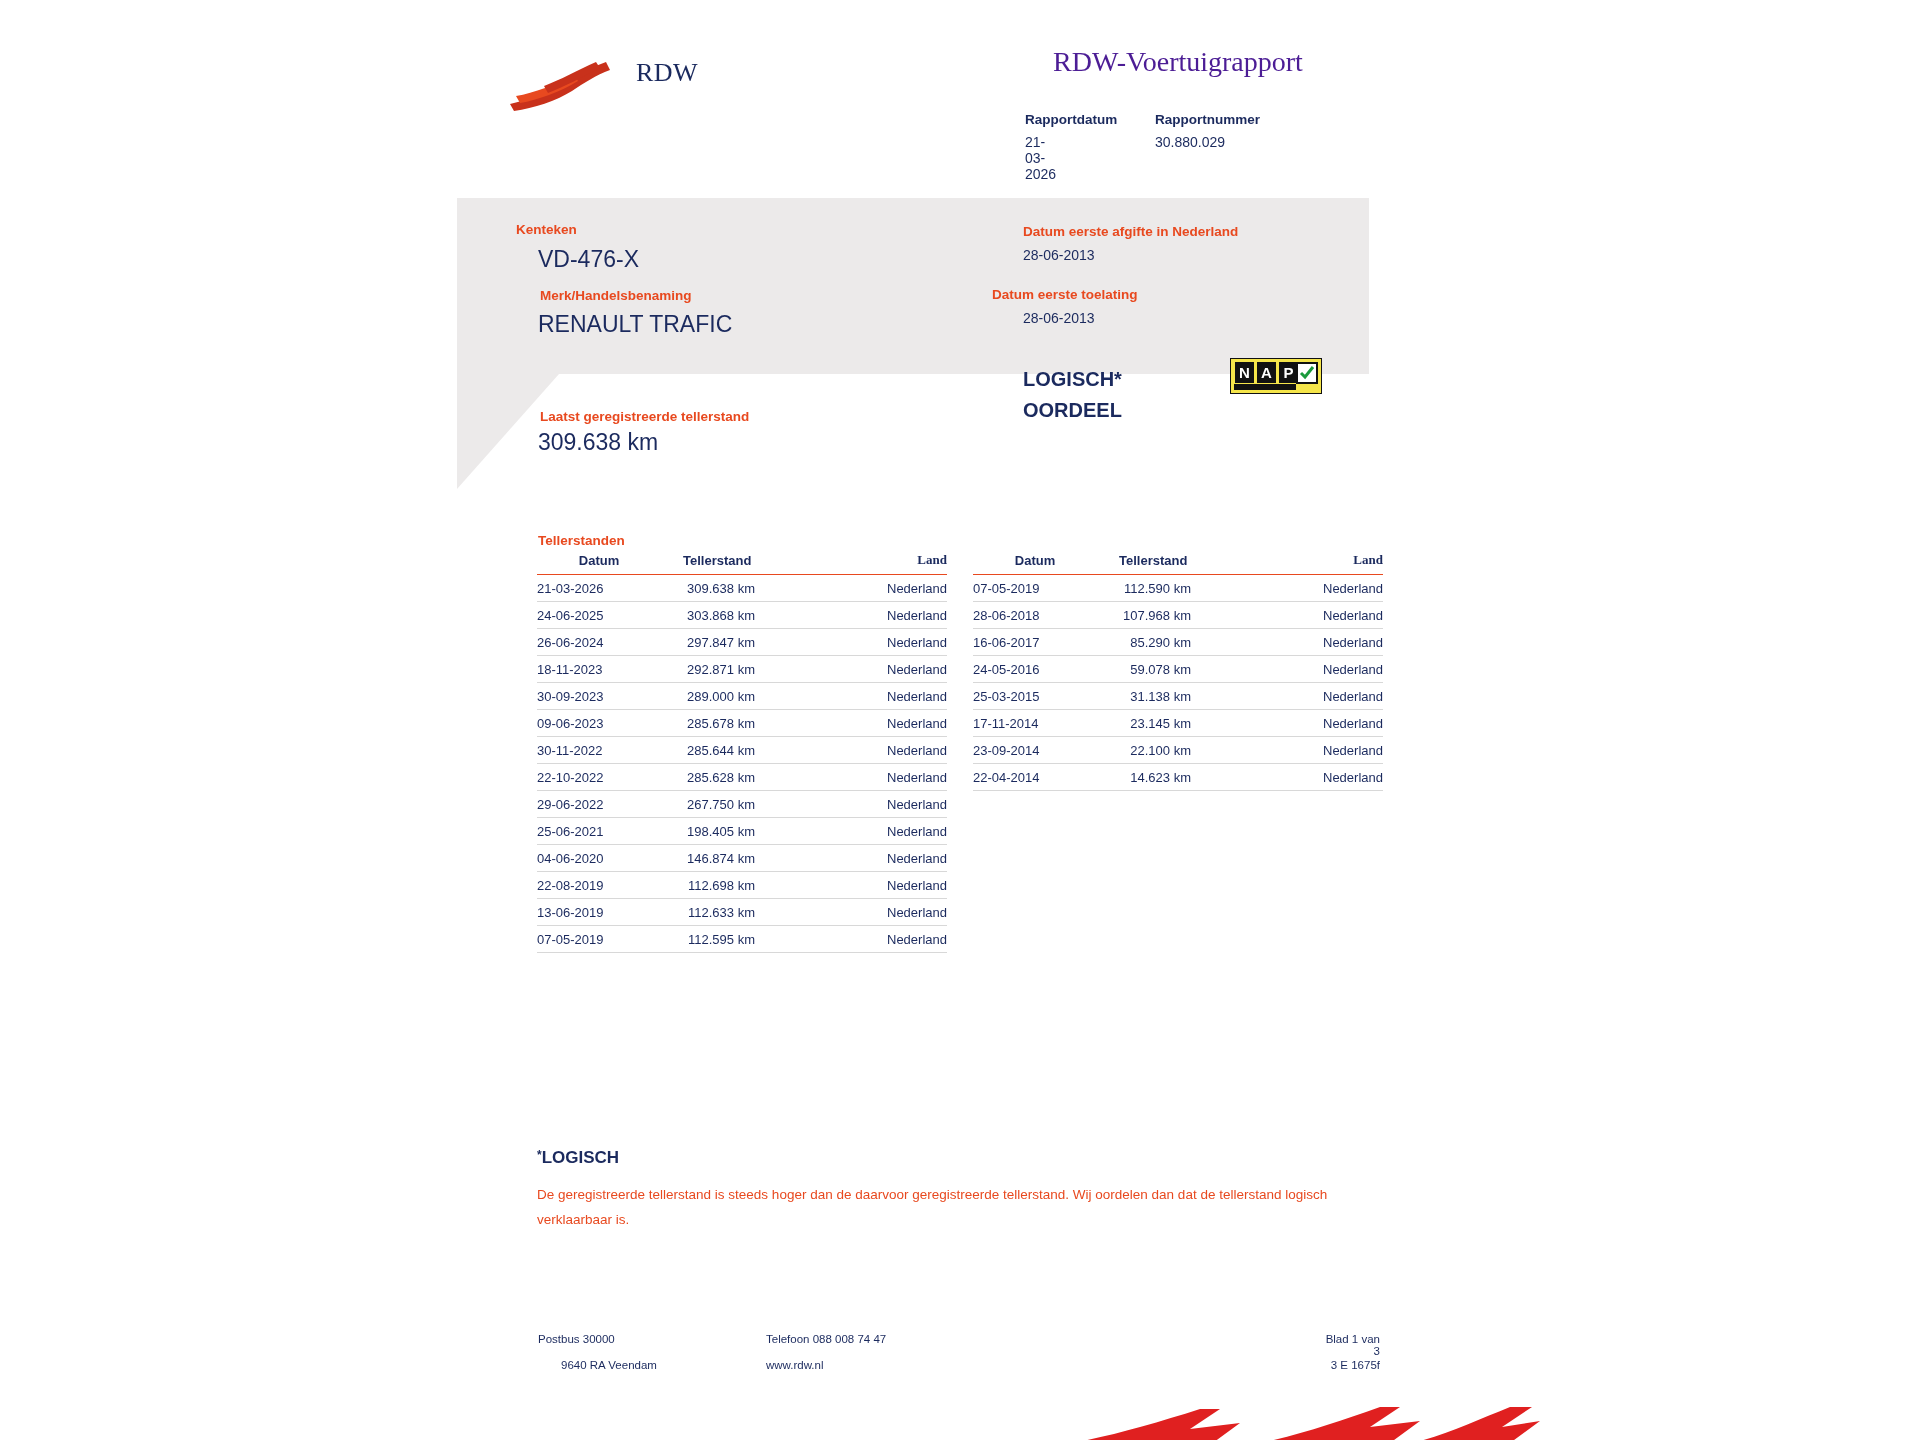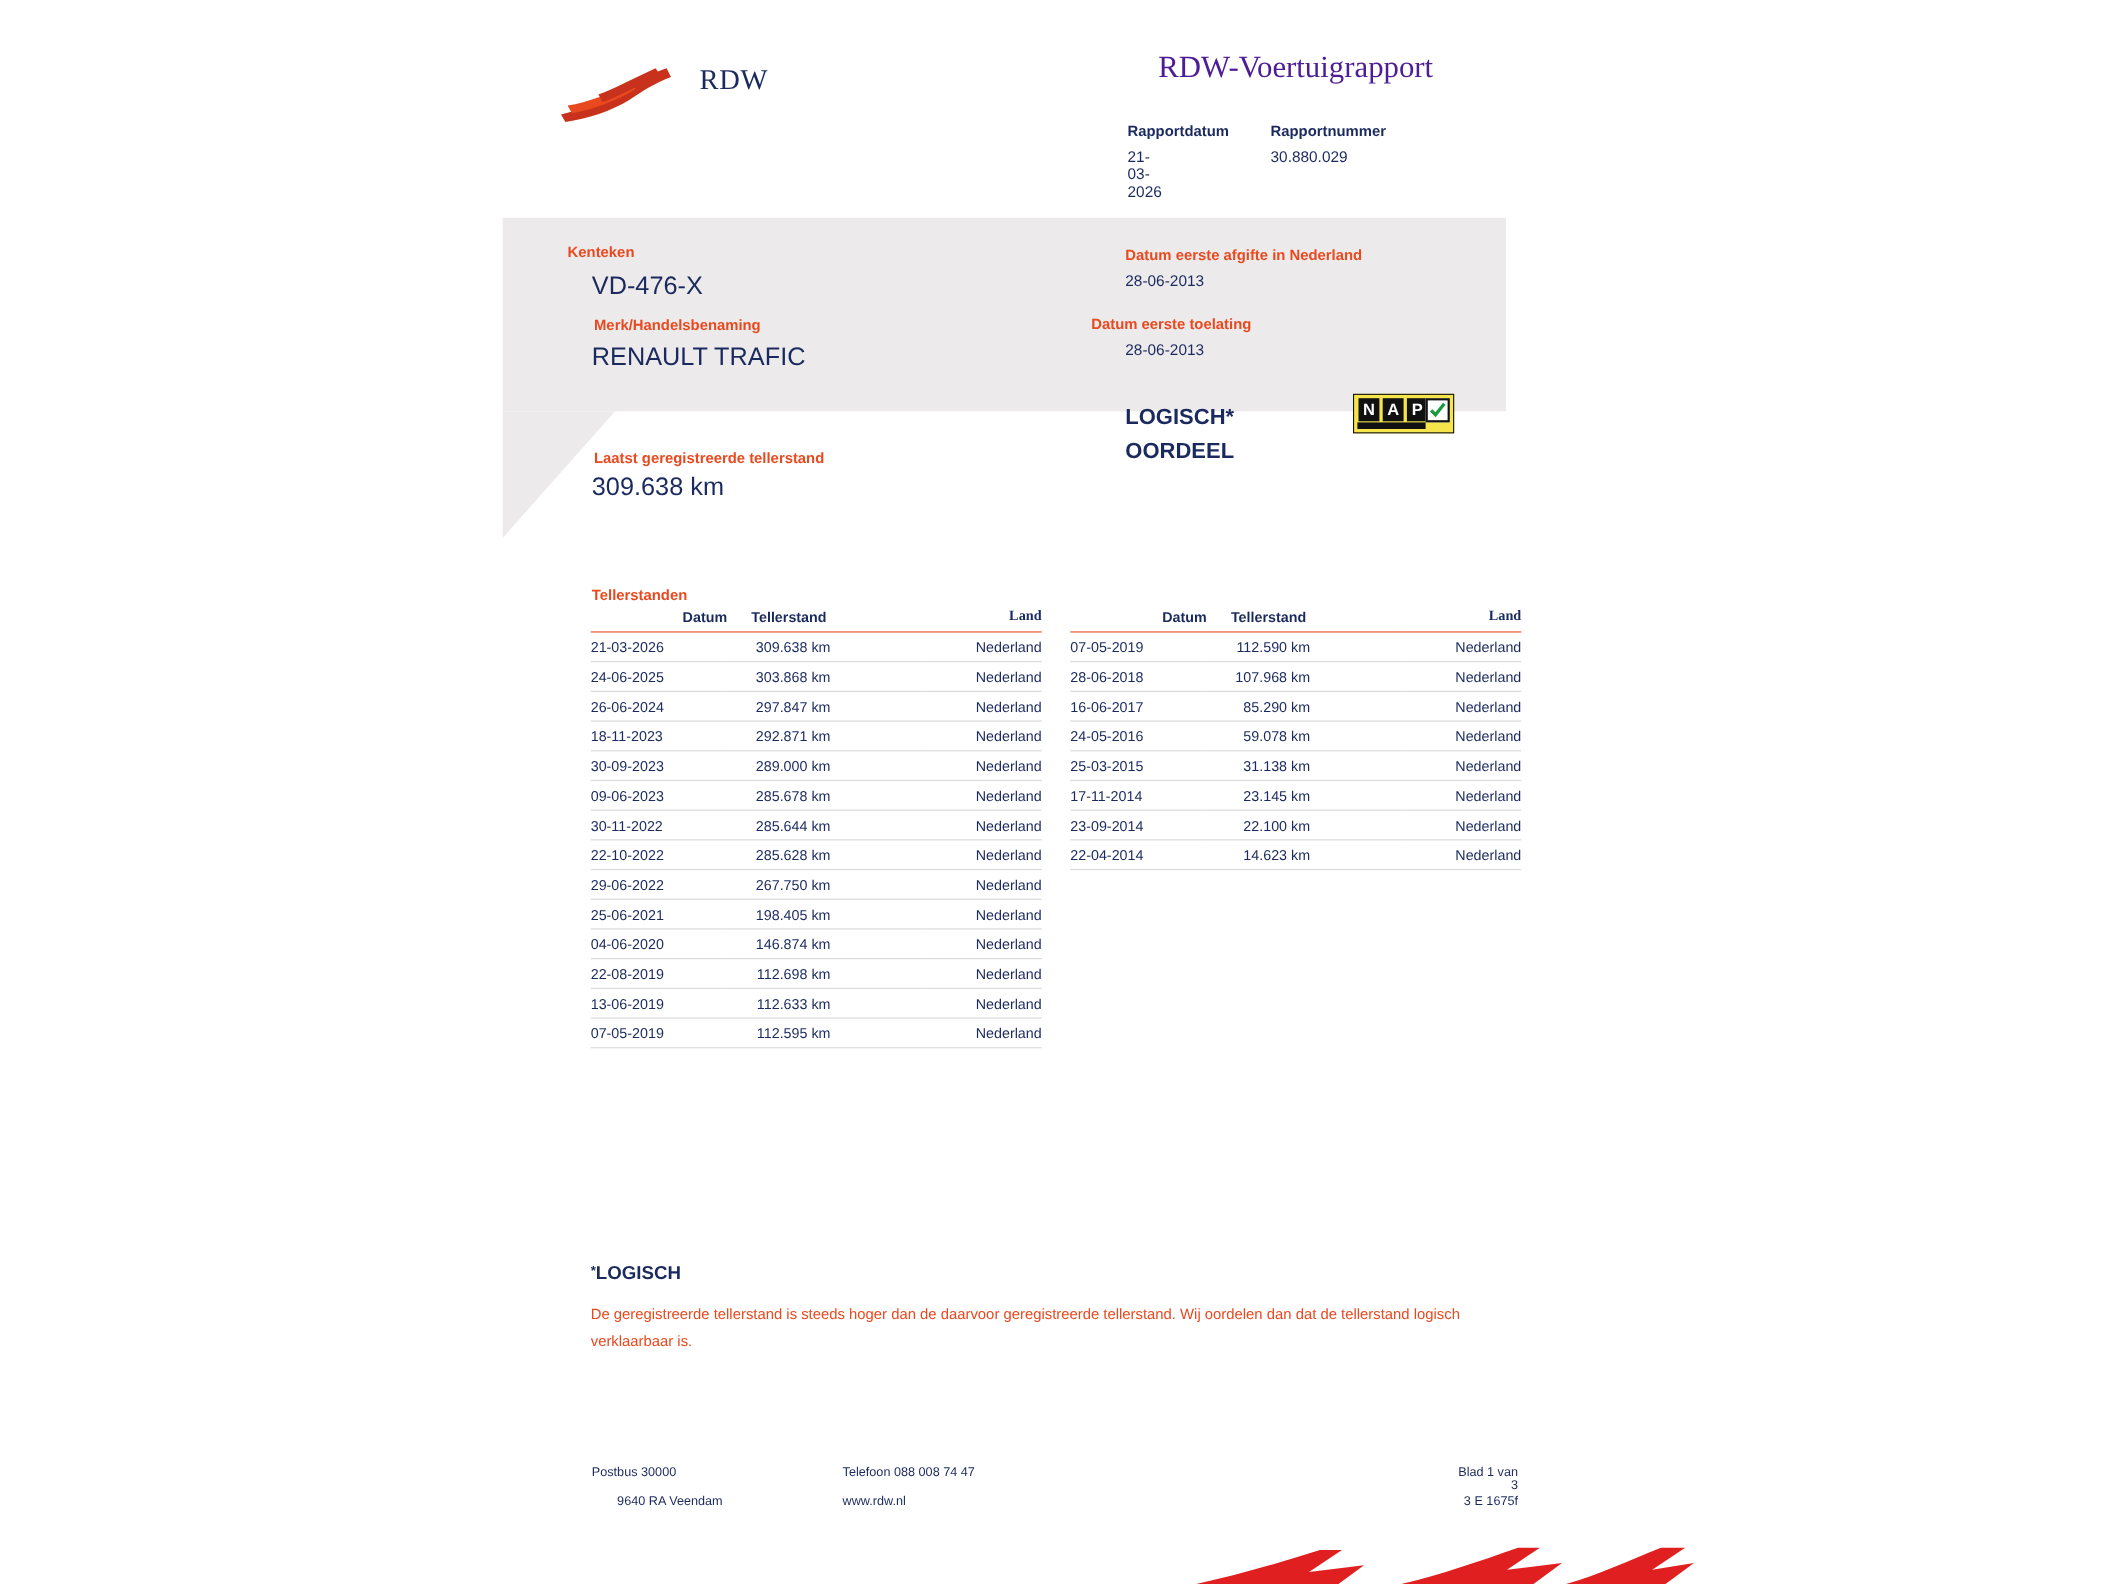--- a/index.html
+++ b/index.html
@@ -206,21 +206,21 @@
     position: absolute;
     font-size: 13px;
     color: #1b2a5e;
     border-collapse: collapse;
   }
   .tbl.left  { left: 537px; top: 552px; width: 410px; }
   .tbl.right { left: 973px; top: 552px; width: 410px; }
   .tbl th {
     font-size: 13px;
     font-weight: bold;
-    text-align: right;
+    text-align: center;
     padding: 0 0 6px 0;
     border-bottom: 1.5px solid #e8491f;
     color: #1b2a5e;
   }
   .tbl th.num { text-align: left; padding-left: 22px;}
   .tbl th.right-al { text-align: right; font-family: Liberation Serif, serif; }
   .tbl td {
     padding: 5.5px 0;
     border-bottom: 1px solid #d8d8d8;
     color: #1b2a5e;

